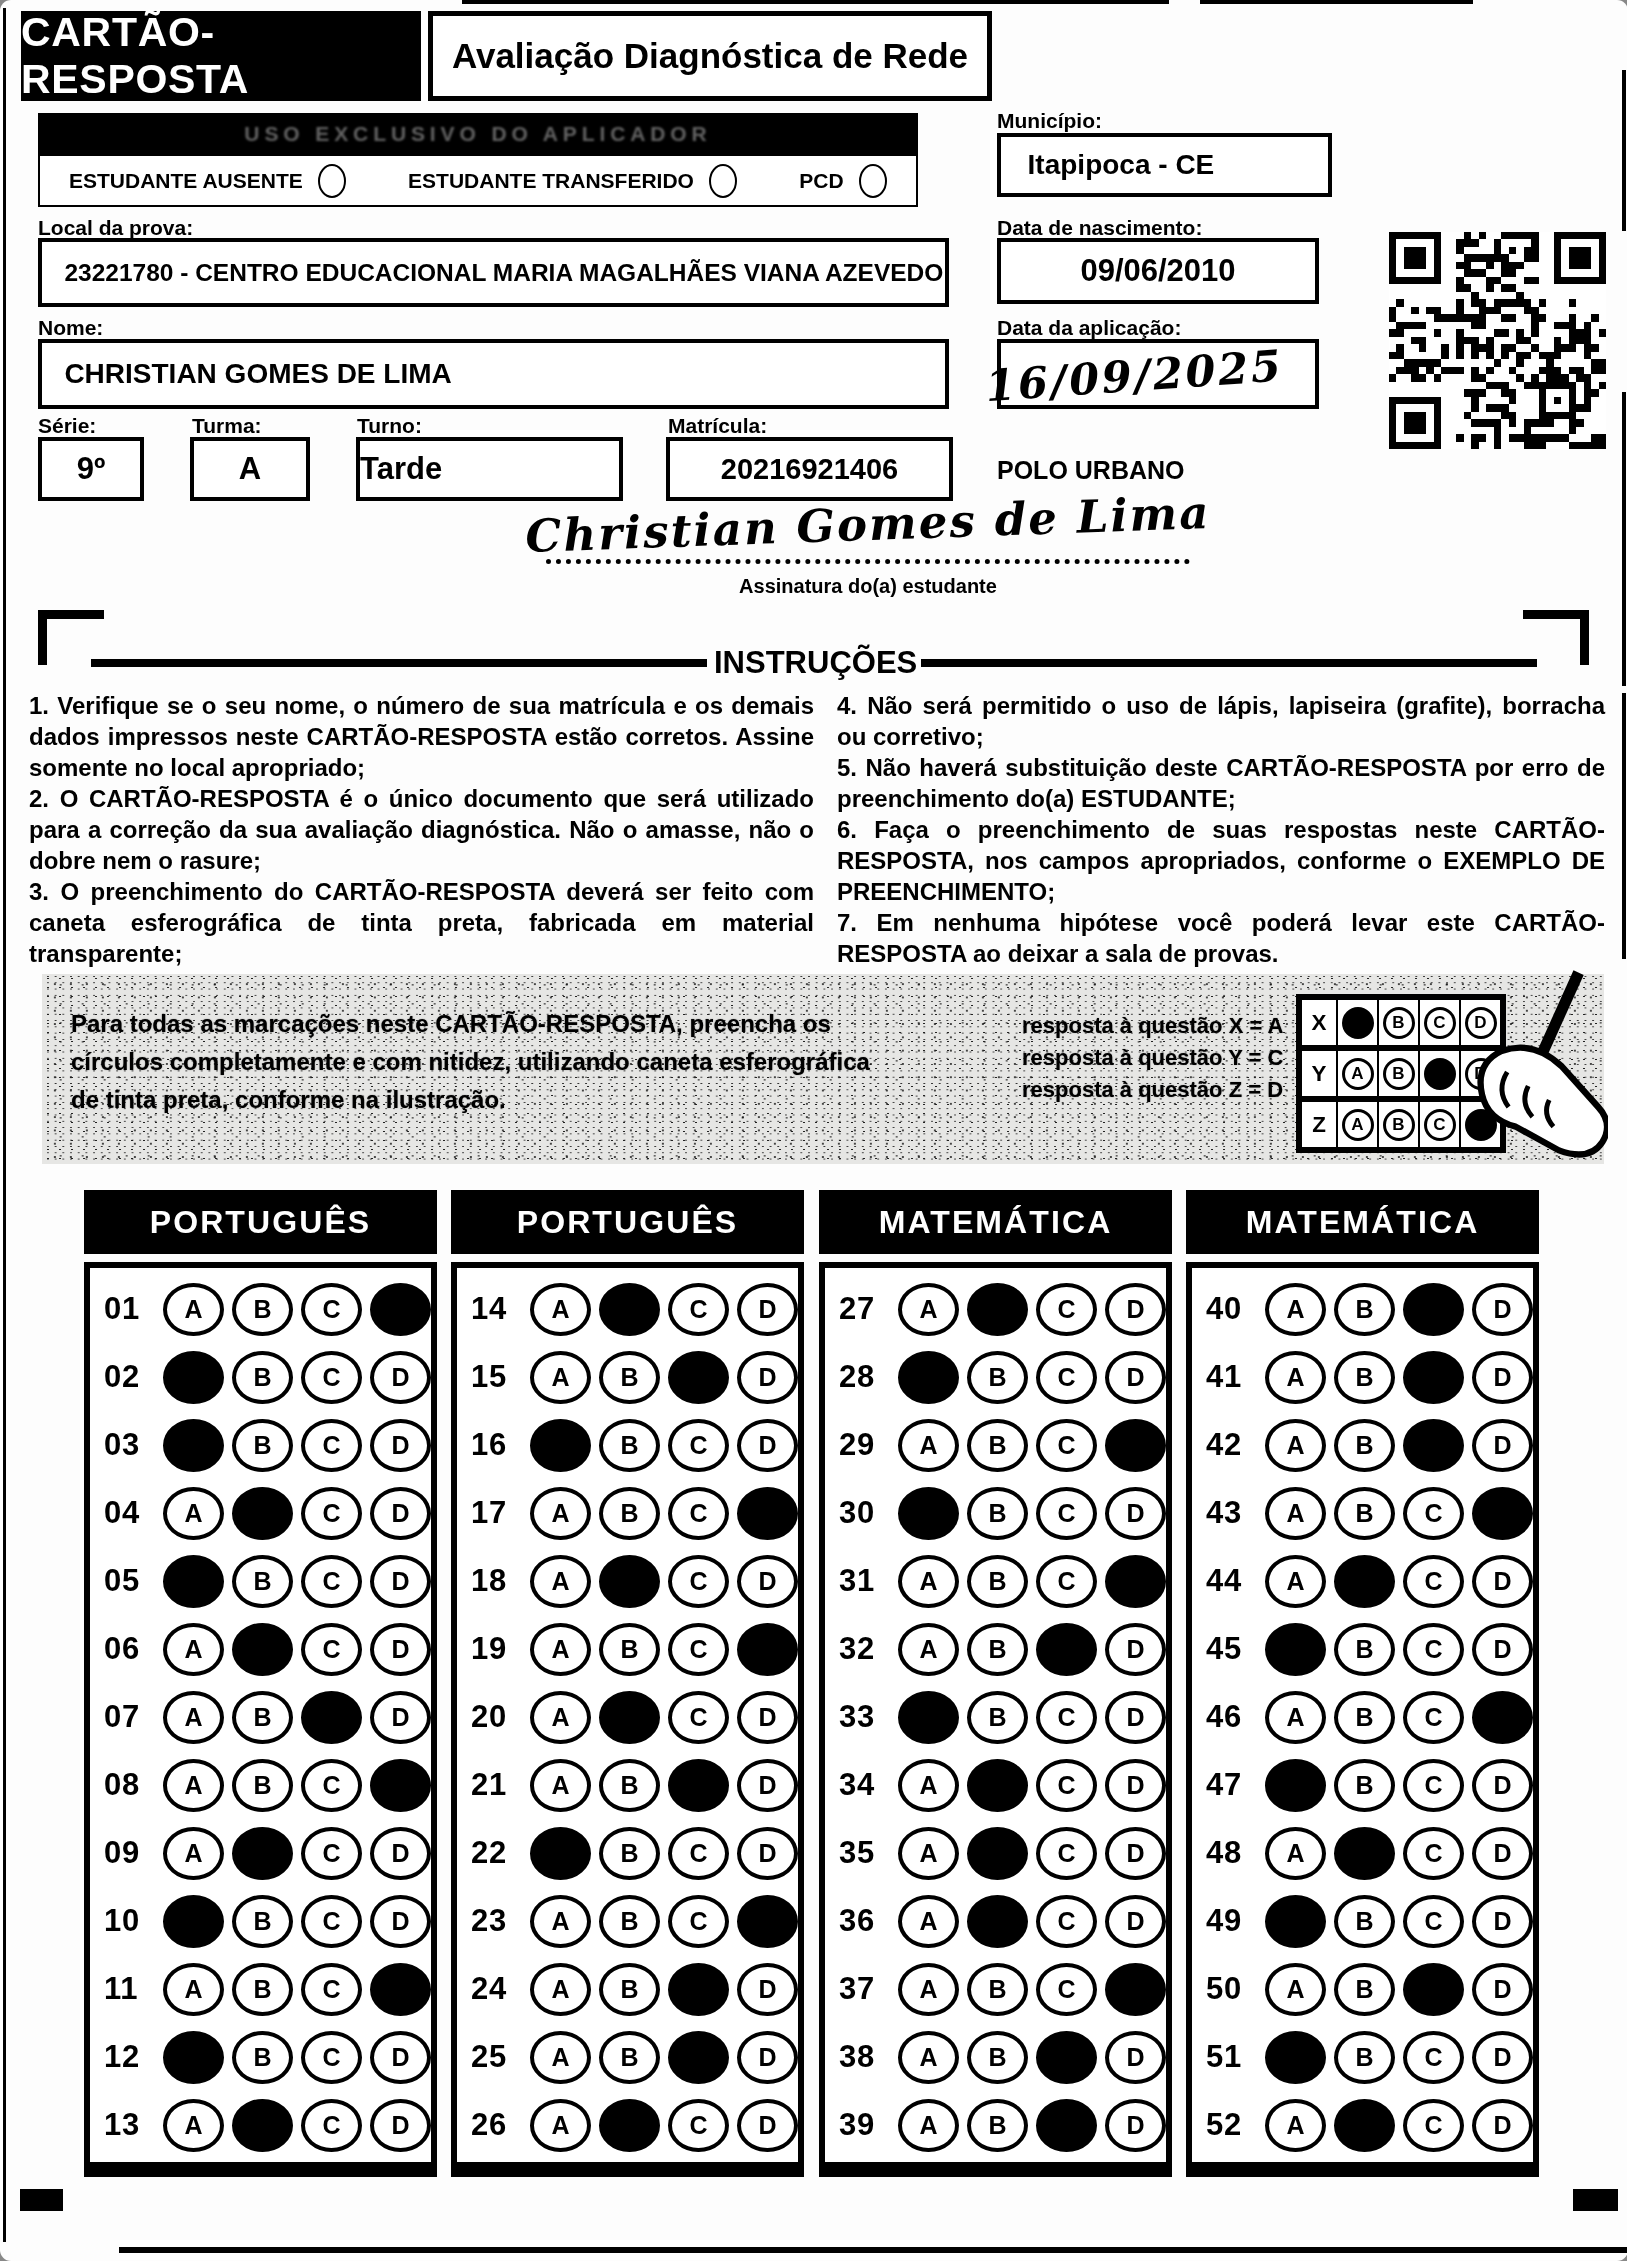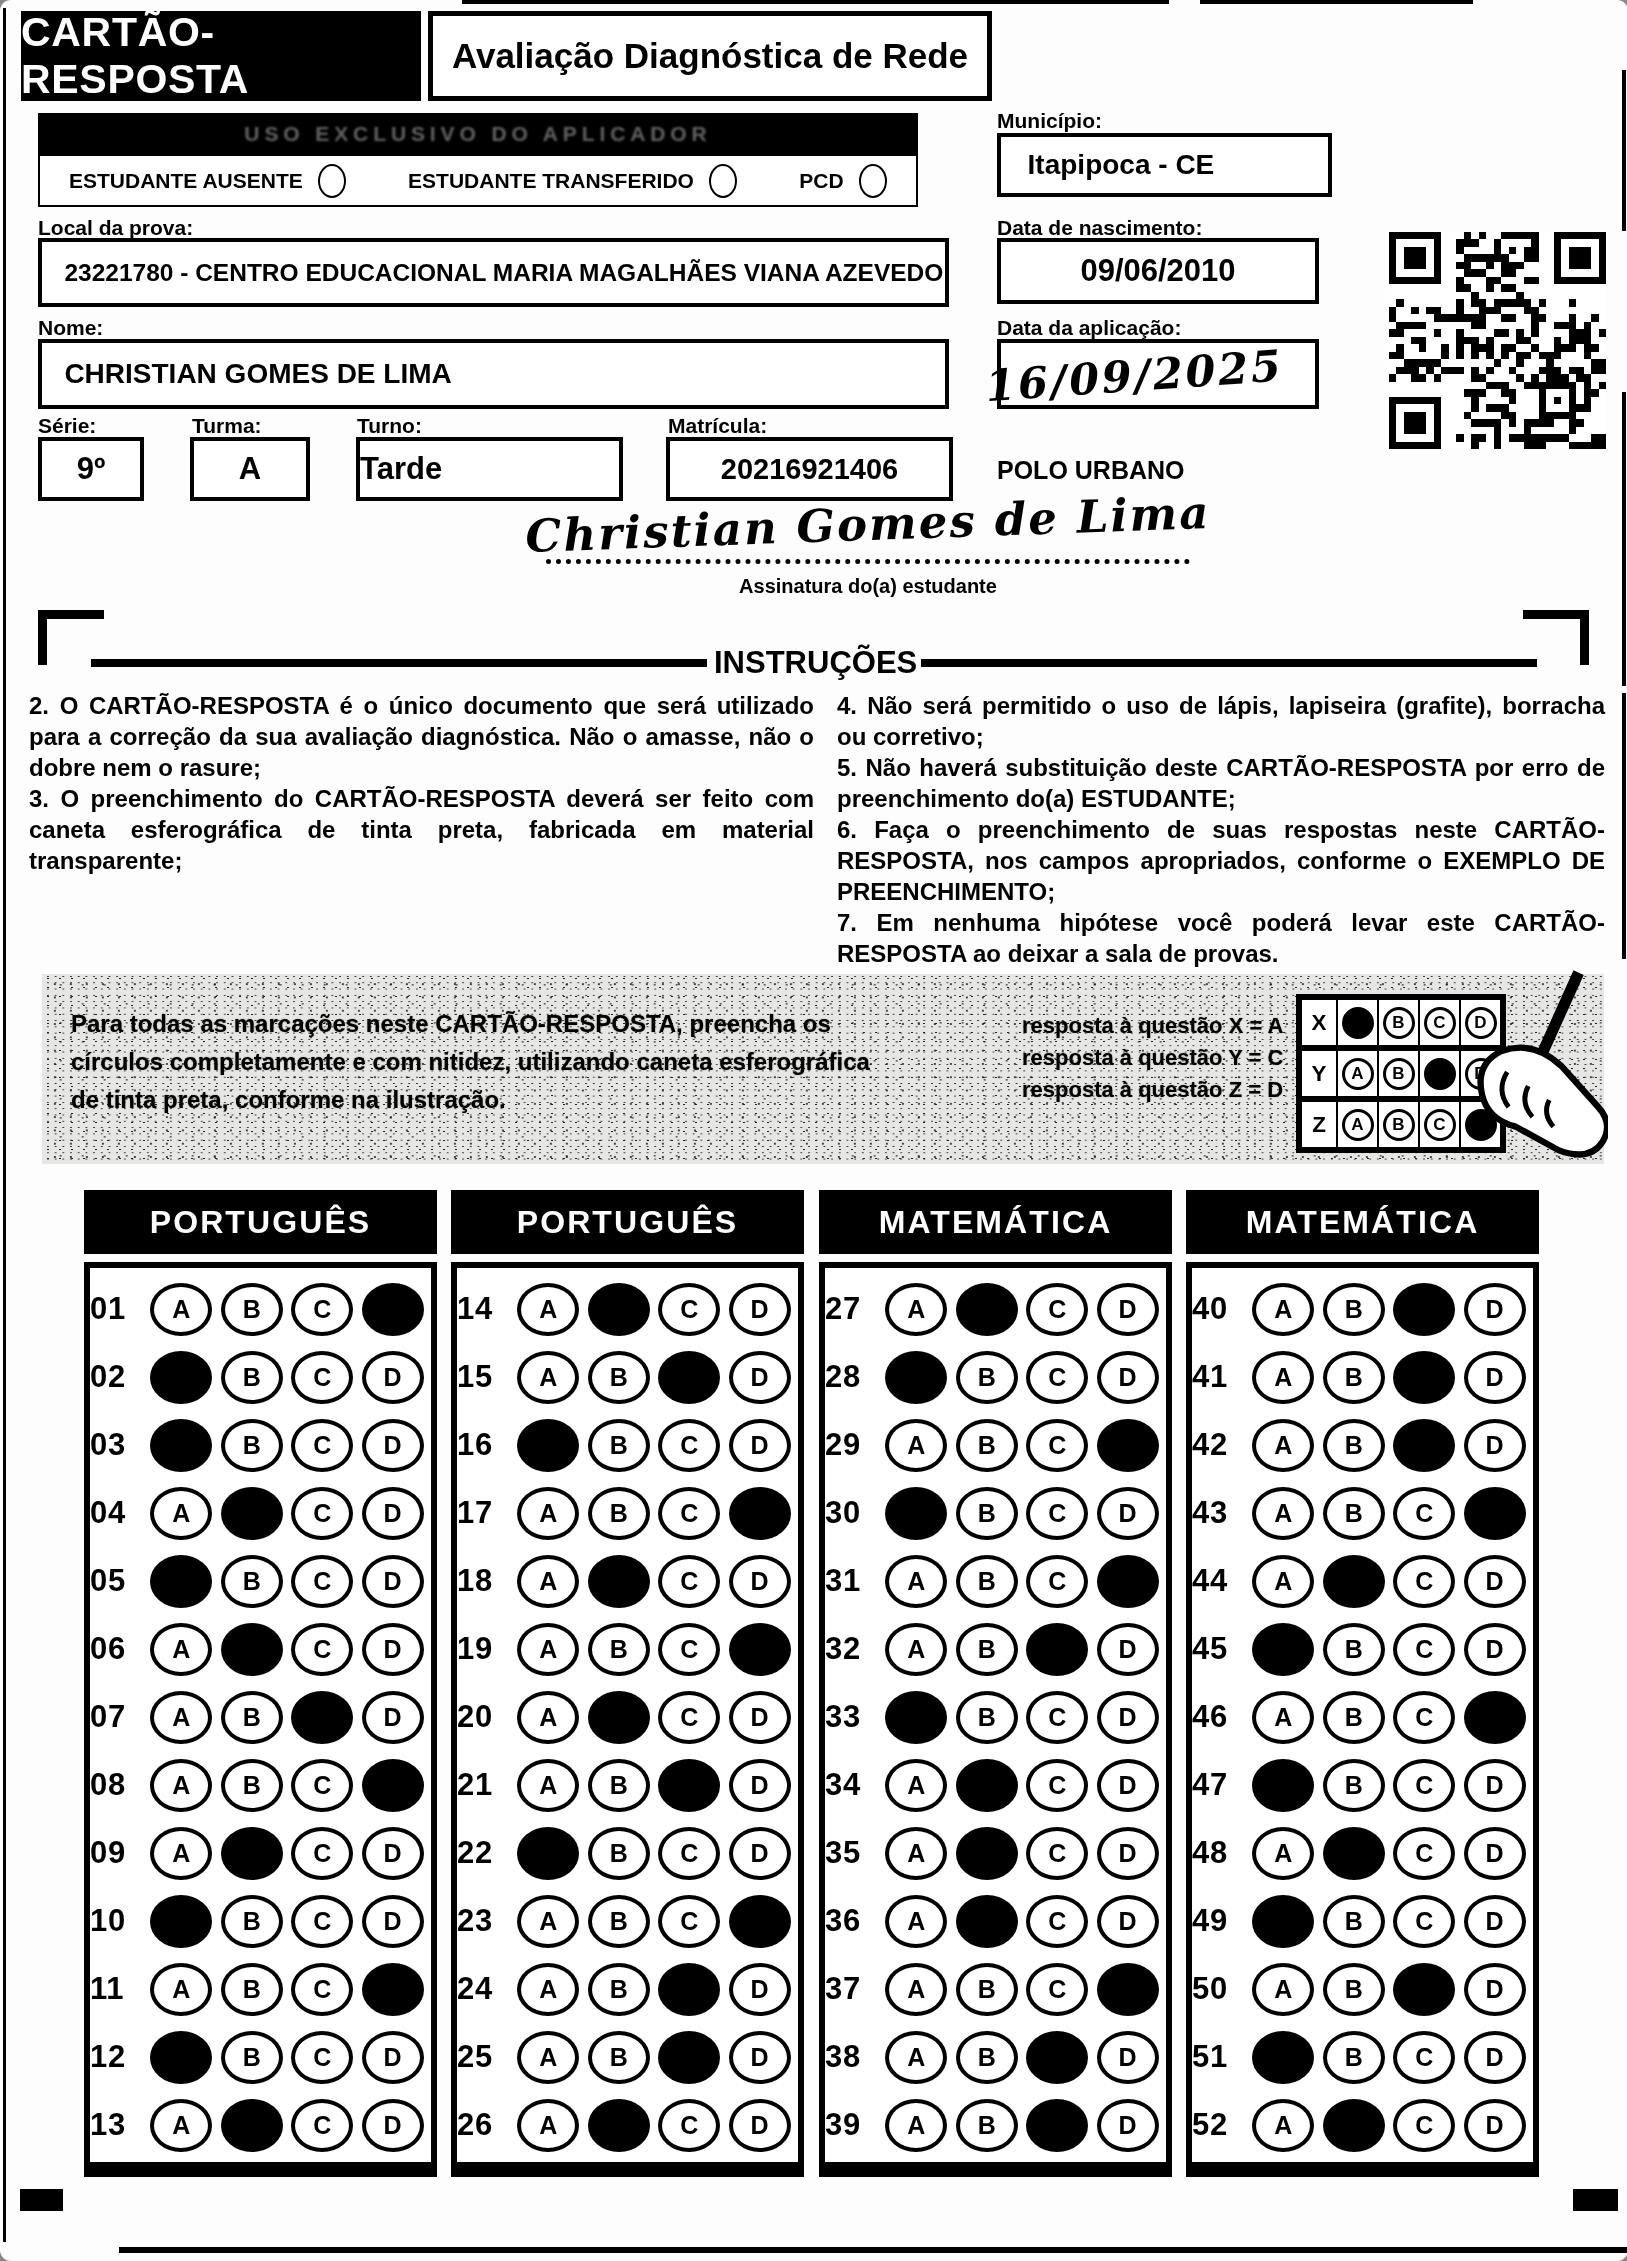--- a/index.html
+++ b/index.html
@@ -45,21 +45,21 @@
   .ex-row{display:flex;border-bottom:6.3px solid #000;}
   .ex-row:last-child{border-bottom:none;}
   .ex-cell{width:41px;height:45px;display:flex;align-items:center;justify-content:center;border-left:2.8px solid #000;}
   .ex-cell:first-child{border-left:none;width:34px;font-weight:bold;font-size:22.4px;}
   .ex-bubble{width:32px;height:32px;border:3.5px solid #000;border-radius:50%;display:flex;align-items:center;justify-content:center;font-size:17px;font-weight:bold;background:#fff;}
   .ex-bubble.filled{background:#000;color:transparent;}
   
   .answer-col{position:absolute;width:353px;}
   .answer-header{height:64px;background:#000;color:#fff;font-size:32px;font-weight:bold;display:flex;align-items:center;justify-content:center;letter-spacing:2.1px;}
   .answer-body{margin-top:8.4px;border:6.3px solid #000;border-bottom:15.4px solid #000;background:#fff;padding:7px 0;height:915px;}
-  .answer-row{height:68px;display:flex;align-items:center;gap:8.4px;}
+  .answer-row{height:68px;display:flex;align-items:center;padding-left:14px;gap:8.4px;}
   .qnum{width:52px;font-size:31px;font-weight:bold;letter-spacing:0.7px;}
   .bubble{width:62px;height:53px;border:4.9px solid #000;border-radius:50%;display:flex;align-items:center;justify-content:center;font-size:25px;font-weight:bold;background:#fff;}
   .bubble.filled{background:#000;border-color:#000;color:transparent;}
 </style>
 </head>
 <body>
 
 <div id="page">
 
   <div class="abs mark" style="left:2.8px;top:8.4px;width:3.5px;height:2234px;"></div>
@@ -431,20 +431,21 @@
   <div class="abs" style="left:686px;top:575px;width:364px;text-align:center;font-weight:bold;font-size:20px;">Assinatura do(a) estudante</div>
 
   <div class="abs bracket-l" style="left:38px;top:610px;width:66px;height:55px;"></div>
   <div class="abs bracket-r" style="left:1523px;top:610px;width:66px;height:55px;"></div>
 
   <div class="abs h-line" style="left:91px;top:659px;width:616px;"></div>
   <div class="abs" style="left:714px;top:645px;width:203px;text-align:center;font-weight:bold;font-size:31px;">INSTRUÇÕES</div>
   <div class="abs h-line" style="left:921px;top:659px;width:616px;"></div>
 
   <div class="abs instr-col" id="instr-left" style="left:29px;top:690px;width:785px;">
+      <p>1. Verifique se o seu nome, o número de sua matrícula e os demais dados impressos neste CARTÃO-RESPOSTA estão corretos. Assine somente no local apropriado;</p>
       <p>2. O CARTÃO-RESPOSTA é o único documento que será utilizado para a correção da sua avaliação diagnóstica. Não o amasse, não o dobre nem o rasure;</p>
       <p>3. O preenchimento do CARTÃO-RESPOSTA deverá ser feito com caneta esferográfica de tinta preta, fabricada em material transparente;</p>
     </div>
   <div class="abs instr-col" id="instr-right" style="left:837px;top:690px;width:768px;">
       <p>4. Não será permitido o uso de lápis, lapiseira (grafite), borracha ou corretivo;</p>
       <p>5. Não haverá substituição deste CARTÃO-RESPOSTA por erro de preenchimento do(a) ESTUDANTE;</p>
       <p>6. Faça o preenchimento de suas respostas neste CARTÃO-RESPOSTA, nos campos apropriados, conforme o EXEMPLO DE PREENCHIMENTO;</p>
       <p>7. Em nenhuma hipótese você poderá levar este CARTÃO-RESPOSTA ao deixar a sala de provas.</p>
     </div>
 

